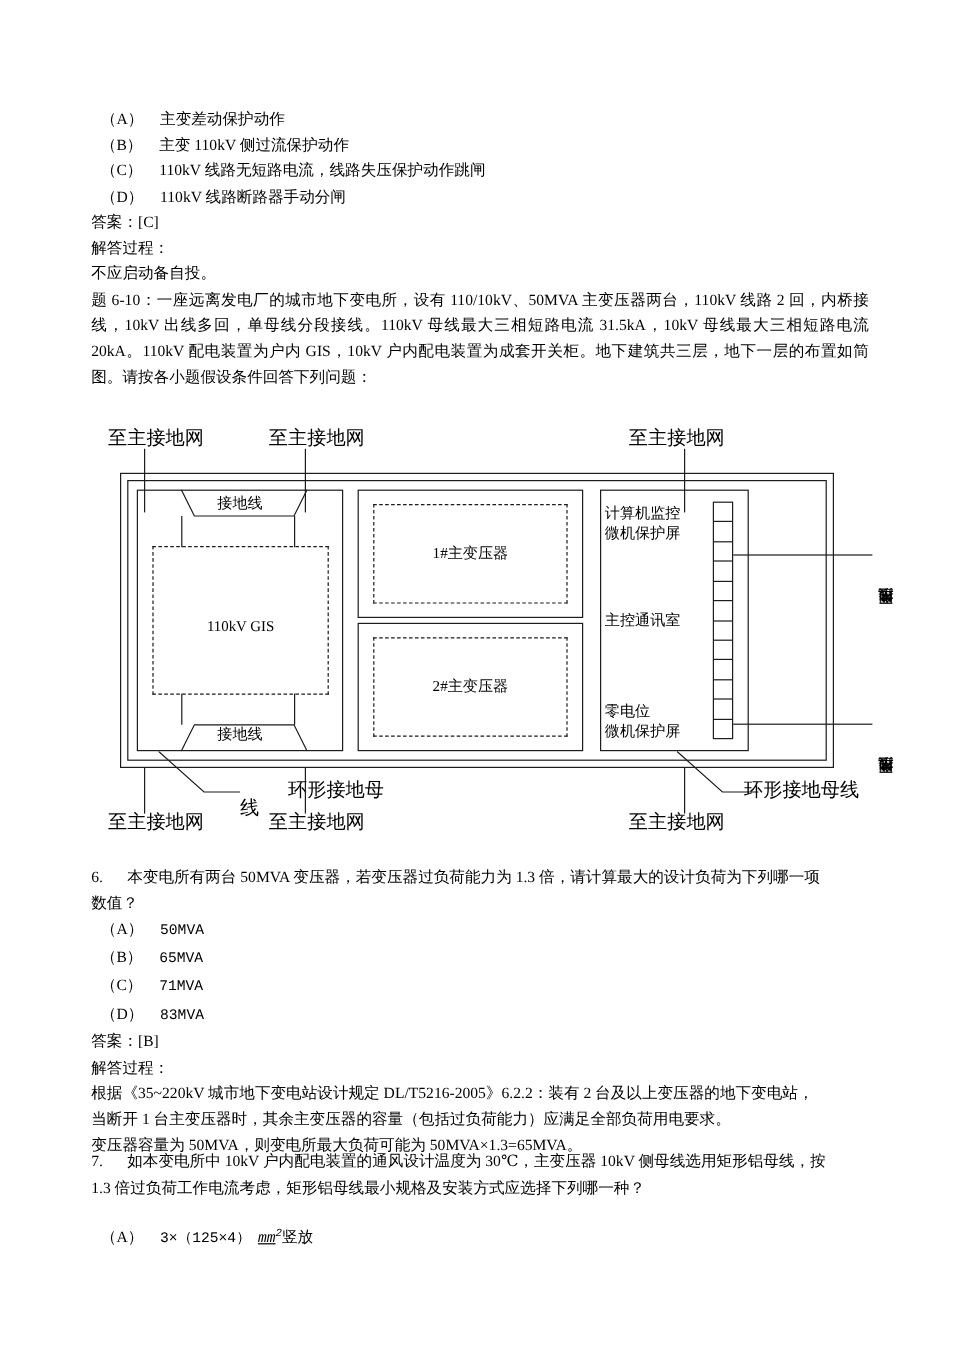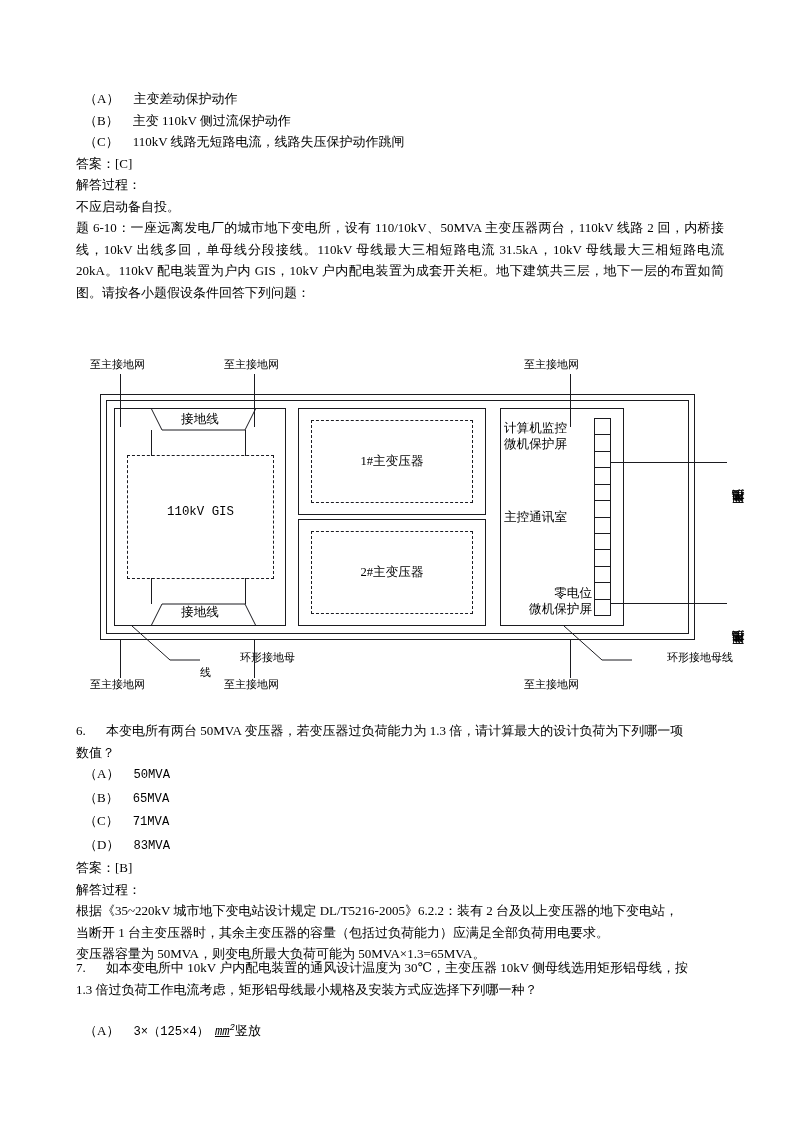--- a/index.html
+++ b/index.html
@@ -60,22 +60,22 @@
   
   .diagram {
     position: absolute;
     left: 76px;
     top: 358px;
     width: 648px;
     height: 348px;
   }
   .dg-label {
     position: absolute;
-    font-size: 11px;
-    font-family: Liberation Mono, monospace;
+    font-size: 16px;
+    font-family: Liberation Serif, serif;
     white-space: nowrap;
     line-height: 15px;
   }
   .dg-vlabel {
     position: absolute;
     font-size: 12.6px;
     white-space: nowrap;
     writing-mode: vertical-rl;
     transform: rotate(180deg);
     line-height: 15px;
@@ -139,20 +139,23 @@
   <div class="content">
 
     <div class="opt">
       <span class="tag">（A）</span><span class="txt">主变差动保护动作</span>
     </div>
     <div class="opt">
       <span class="tag">（B）</span><span class="txt">主变 110kV 侧过流保护动作</span>
     </div>
     <div class="opt">
       <span class="tag">（C）</span><span class="txt">110kV 线路无短路电流，线路失压保护动作跳闸</span>
+    </div>
+    <div class="opt">
+      <span class="tag">（D）</span><span class="txt">110kV 线路断路器手动分闸</span>
     </div>
 
     <div class="line">答案：[C]</div>
     <div class="line">解答过程：</div>
     <div class="line">不应启动备自投。</div>
     <div class="wrapline" style="text-align:justify;">题 6-10：一座远离发电厂的城市地下变电所，设有 110/10kV、50MVA 主变压器两台，110kV 线路 2 回，内桥接线，10kV 出线多回，单母线分段接线。110kV 母线最大三相短路电流 31.5kA，10kV 母线最大三相短路电流 20kA。110kV 配电装置为户内 GIS，10kV 户内配电装置为成套开关柜。地下建筑共三层，地下一层的布置如简图。请按各小题假设条件回答下列问题：</div>
   </div>
 
   <div class="diagram">
 
@@ -178,38 +181,38 @@
       <polyline points="37,40 48,18 131,18 142,40" fill="none" stroke="#1b1b20" stroke-width="1"></polyline>
     </svg>
     <div class="cell-text" style="left:38px; top:247px; width:172px;">接地线</div>
 
     <div class="lead vline" style="left:75px; top:72px; height:26px;"></div>
     <div class="lead vline" style="left:169px; top:72px; height:26px;"></div>
     <div class="lead vline" style="left:75px; top:220px; height:26px;"></div>
     <div class="lead vline" style="left:169px; top:220px; height:26px;"></div>
 
     <div class="dash-box" style="left:51px; top:97px; width:147px; height:124px;"></div>
-    <div class="cell-text" style="left:51px; top:147px; width:147px; font-family:Liberation Mono, monospace; font-size:12.4px;">110kV GIS</div>
+    <div class="cell-text" style="left:51px; top:157px; width:147px; font-family:Liberation Serif, serif; font-size:12.4px;">110kV GIS</div>
 
     <div class="room" style="left:222px; top:50px; width:188px; height:107px;"></div>
     <div class="dash-box" style="left:235px; top:62px; width:162px; height:83px;"></div>
     <div class="cell-text" style="left:235px; top:96px; width:162px;">1#主变压器</div>
 
     <div class="room" style="left:222px; top:161px; width:188px; height:107px;"></div>
     <div class="dash-box" style="left:235px; top:173px; width:162px; height:83px;"></div>
     <div class="cell-text" style="left:235px; top:207px; width:162px;">2#主变压器</div>
 
     <div class="room" style="left:424px; top:50px; width:124px; height:218px;"></div>
 
     <div class="cell-text" style="left:428px; top:63px; width:88px; text-align:left;">
       <span>计算机监控</span><br>
       <span>微机保护屏</span>
     </div>
     <div class="cell-text" style="left:428px; top:152px; width:88px; text-align:left;">主控通讯室</div>
-    <div class="cell-text" style="left:428px; top:228px; width:88px; text-align:right;">
+    <div class="cell-text" style="left:428px; top:228px; width:88px; text-align:left;">
       <span>零电位</span><br>
       <span>微机保护屏</span>
     </div>
 
     <div class="panel-grid" id="panel-grid" style="left:518px; top:60px; width:17px; height:198px;">
         <div class="panel-cell"></div>
         <div class="panel-cell"></div>
         <div class="panel-cell"></div>
         <div class="panel-cell"></div>
         <div class="panel-cell"></div>
@@ -234,21 +237,21 @@
     <div class="dg-label" style="left:124px; top:293px;margin-left:40px;">
       <span>环形接地母</span>
     </div>
     <div class="dg-label" style="left:124px; top:308px;">
       <span>线</span>
     </div>
 
     <svg style="position:absolute; left:488px; top:268px;" width="130" height="44">
       <polyline points="0,0 38,34 68,34" fill="none" stroke="#1b1b20" stroke-width="1"></polyline>
     </svg>
-    <div class="dg-label" style="left:544px; top:293px;margin-left:47px;">环形接地母线</div>
+    <div class="dg-label" style="left:544px; top:293px;">环形接地母线</div>
 
     <div class="lead vline" style="left:44px; top:282px; height:38px;"></div>
     <div class="lead vline" style="left:178px; top:282px; height:38px;"></div>
     <div class="lead vline" style="left:494px; top:282px; height:38px;"></div>
 
     <div class="dg-label" style="left:14px; top:320px;">至主接地网</div>
     <div class="dg-label" style="left:148px; top:320px;">至主接地网</div>
     <div class="dg-label" style="left:448px; top:320px;">至主接地网</div>
   </div>
 

